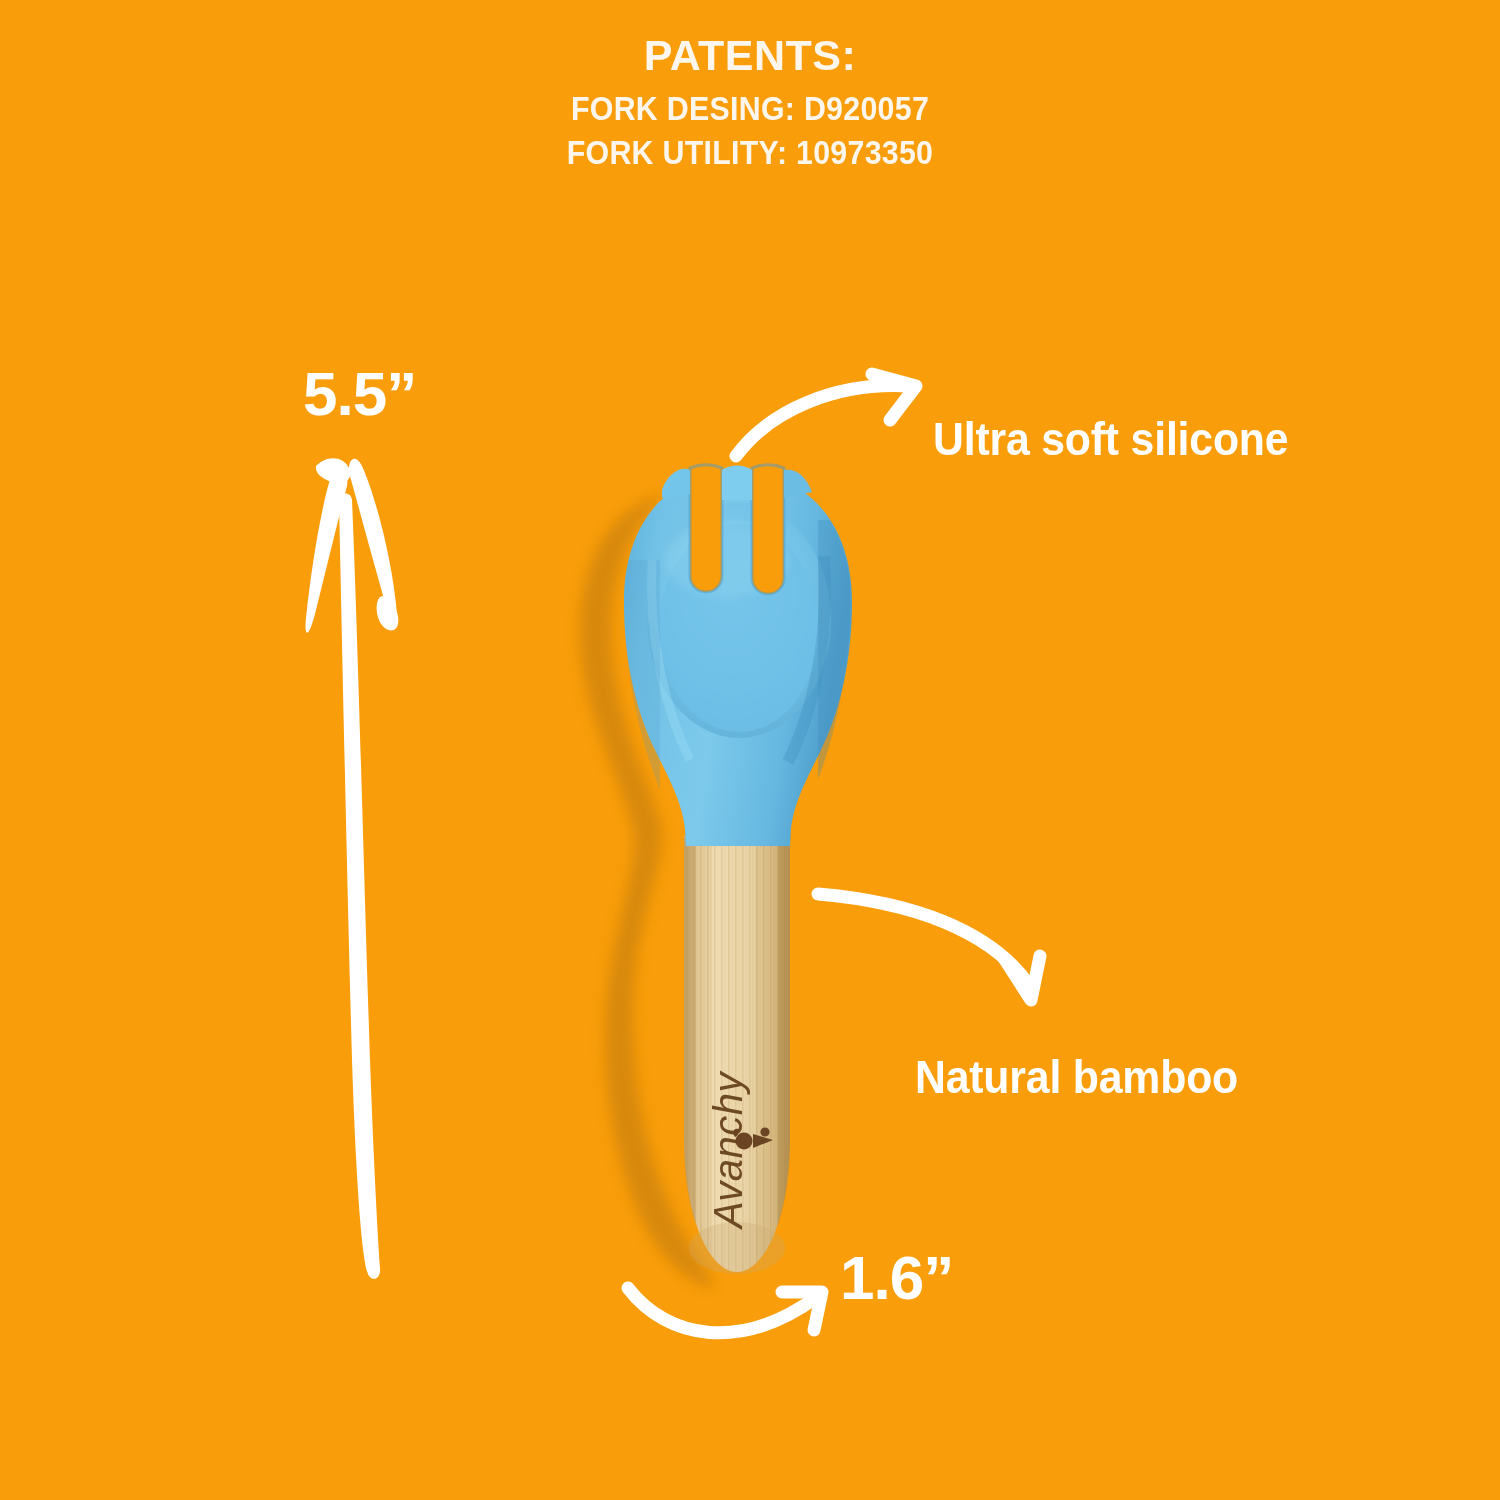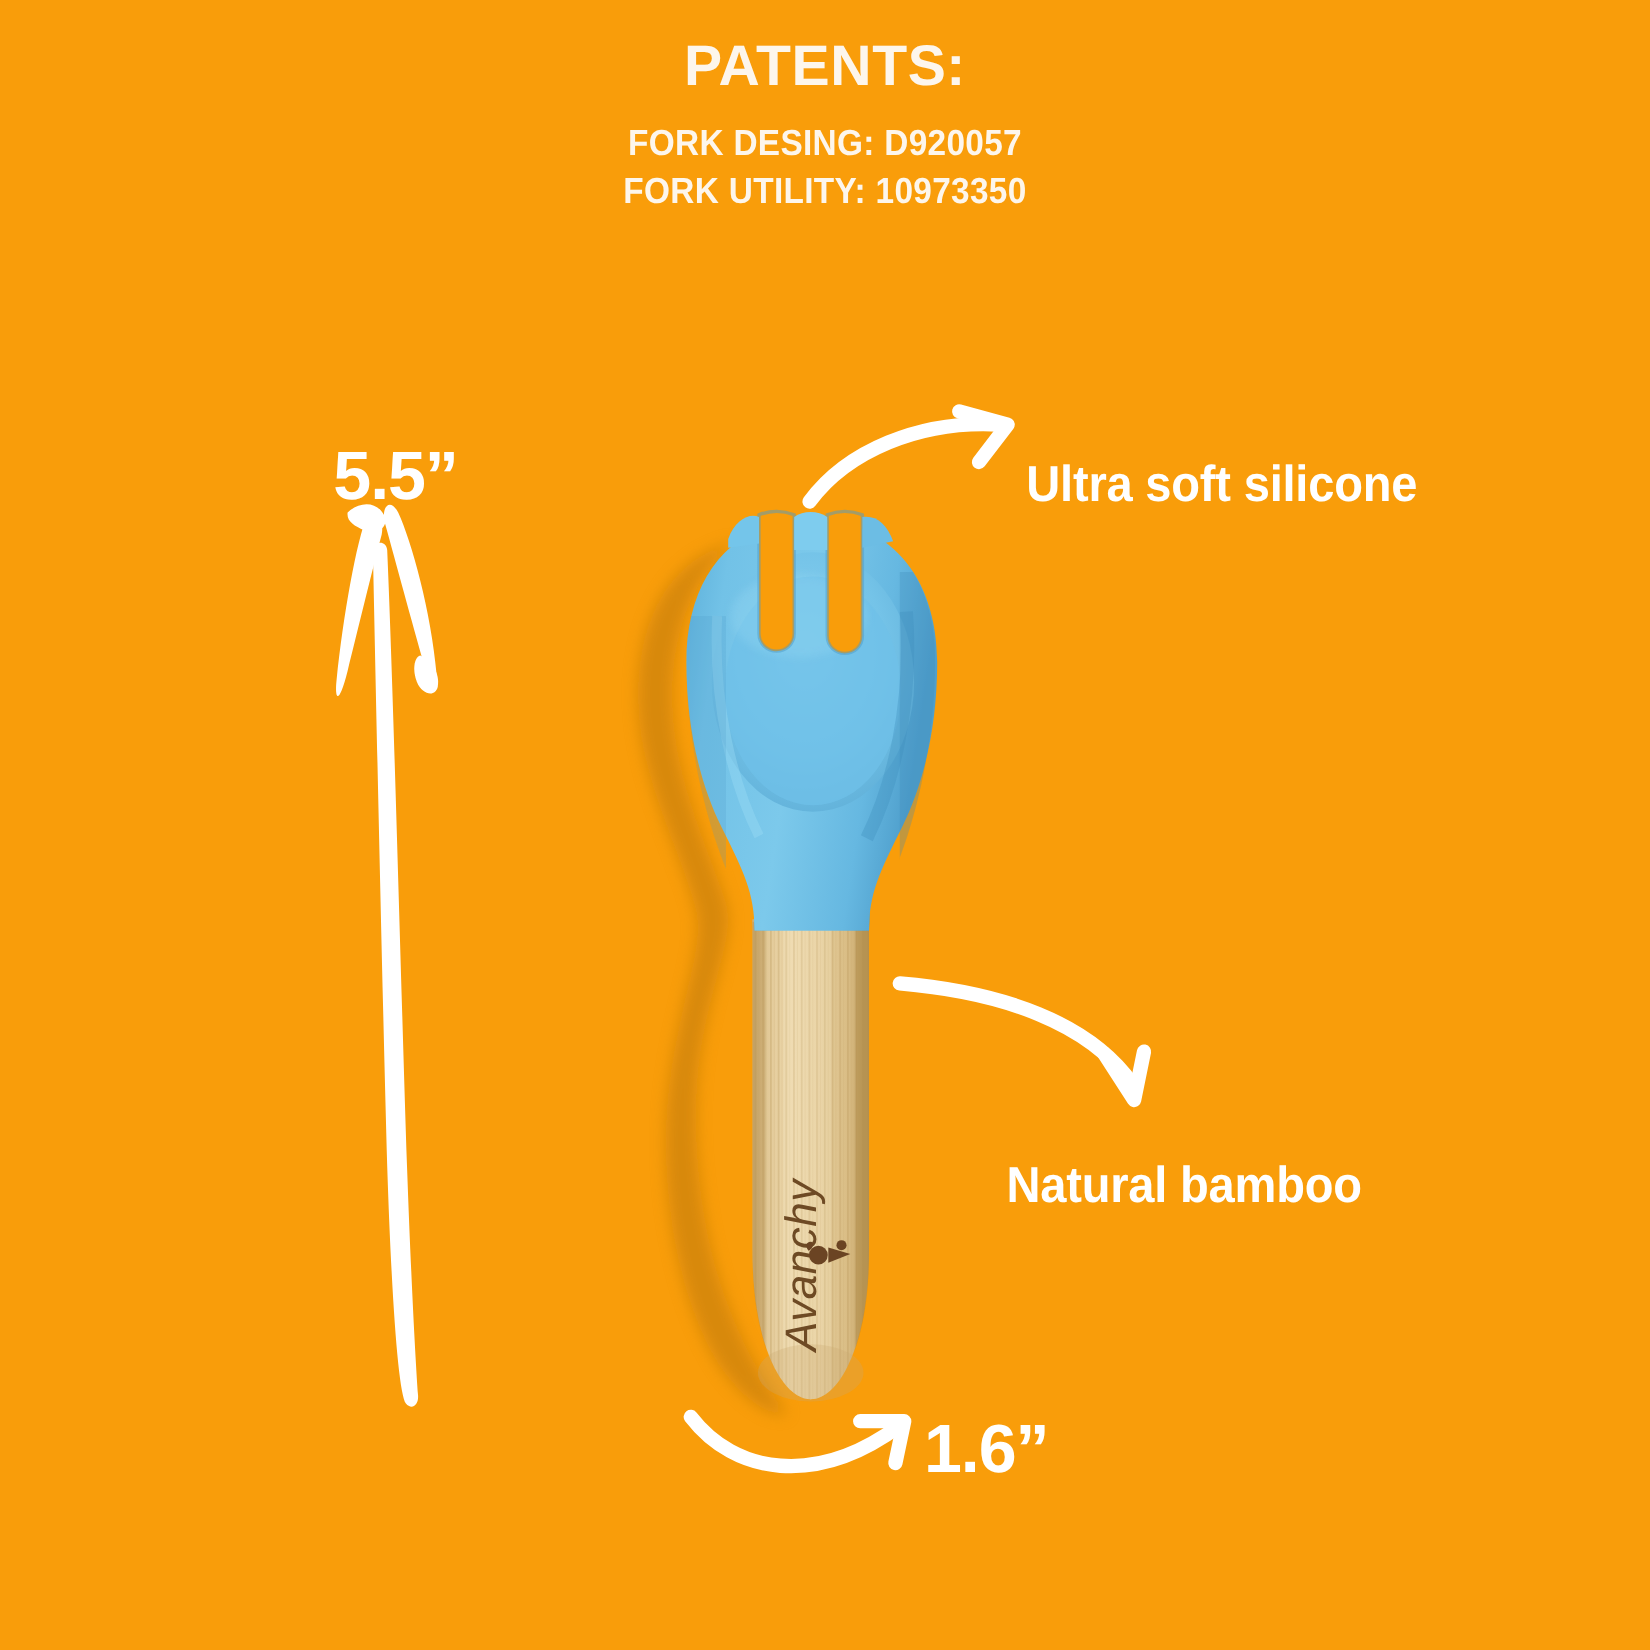--- a/index.html
+++ b/index.html
@@ -22,45 +22,44 @@
   .patents {
     position: absolute;
     top: 34px;
     left: 0;
     width: 1500px;
     text-align: center;
     color: #FDF6EC;
   }
   .patents-title {
     font-family: "Liberation Sans", sans-serif;
-    font-size: 52px;
+    font-size: 43px;
     font-weight: bold;
     letter-spacing: 0.5px;
     line-height: 1.0;
-    margin-bottom: 22px;
+    margin-bottom: 10px;
   }
   .patents-line {
     font-family: "Liberation Sans", sans-serif;
     font-size: 33px;
     font-weight: bold;
     letter-spacing: 0.3px;
     line-height: 1.33;
     transform: scaleX(0.92);
   }
 
   
   .dim-label {
     position: absolute;
     color: #FFFFFF;
     font-family: "Liberation Sans", sans-serif;
     font-weight: bold;
     font-size: 62px;
     letter-spacing: -1px;
     white-space: nowrap;
-    margin-top: 40px;
   }
   #label-height { left: 303px; top: 358px; }
   #label-width  { left: 840px; top: 1242px; }
 
   
   .feature-label {
     position: absolute;
     color: #FFFFFF;
     font-family: "Liberation Sans", sans-serif;
     font-weight: bold;

